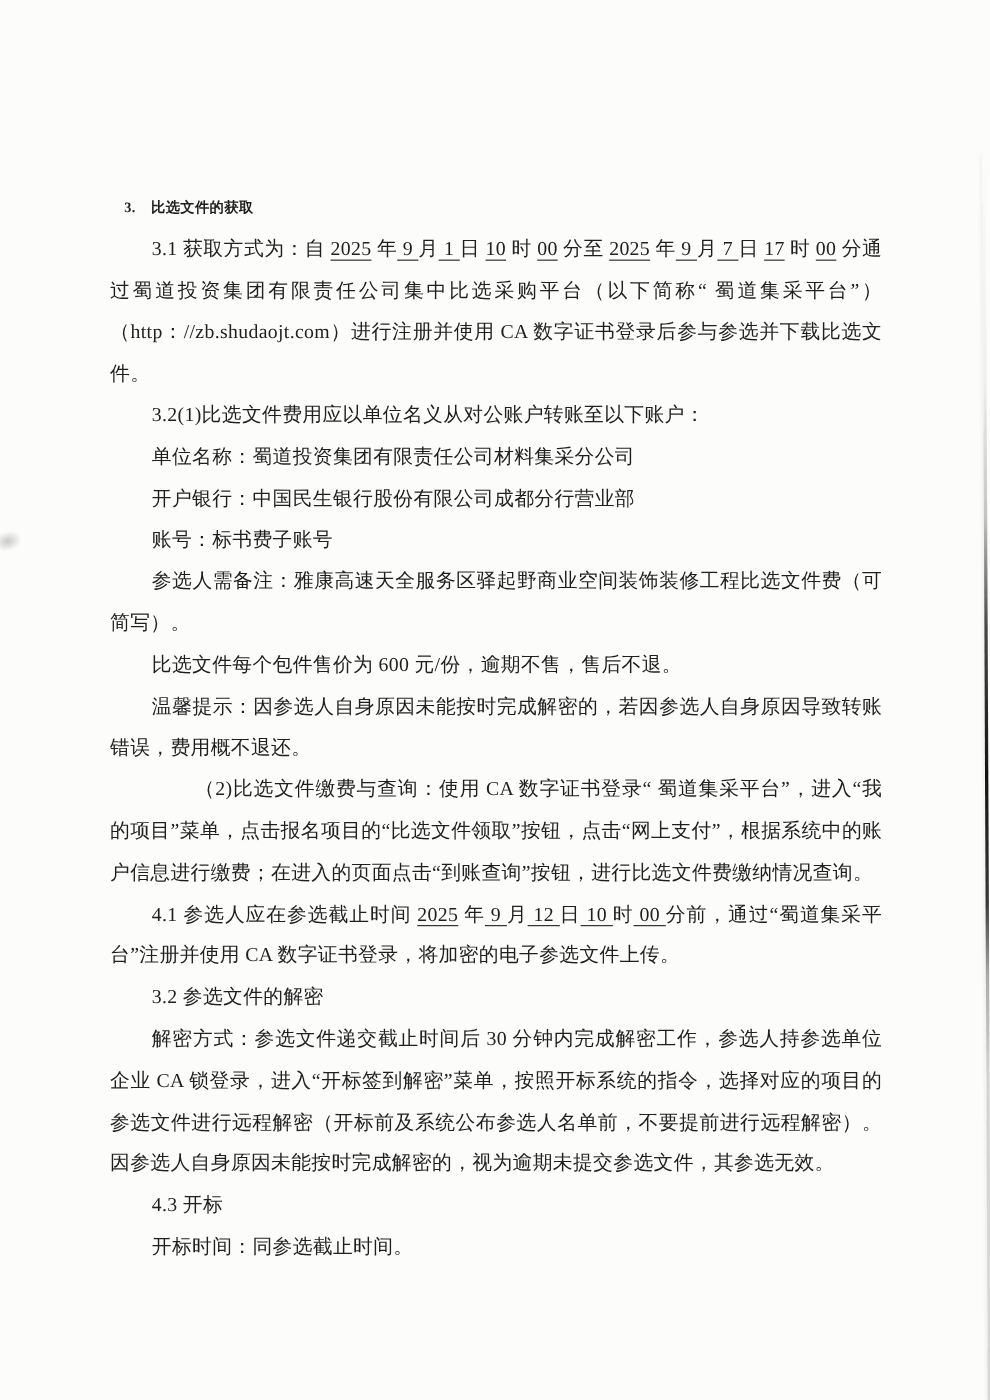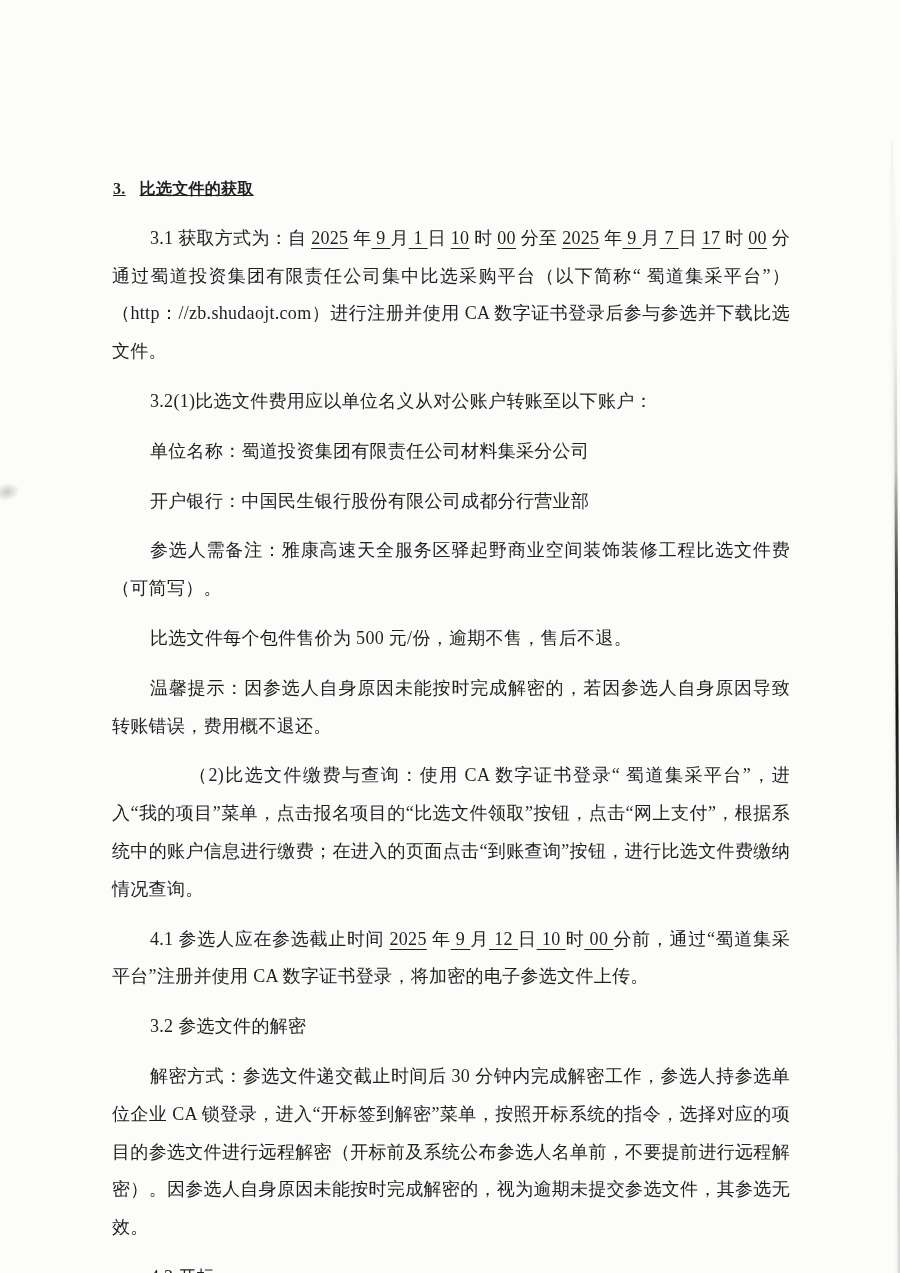--- a/index.html
+++ b/index.html
@@ -16,29 +16,28 @@
     background: #fcfcfb;
   }
   .content {
     position: absolute;
     left: 100px; top: 170px; width: 702px;
     font-size: 18px;
     line-height: 37.8px;
     text-align: justify;
     letter-spacing: 0.3px;
   }
-  p.para { margin: 12px; }
+  p.para { margin: 0; }
   .indent-2 { text-indent: 38px; }
   .indent-4 { text-indent: 77px; }
   .heading {
     font-weight: bold;
-    font-size: 16px;
+    font-size: 13px;
     padding-left: 13px;
     text-align: left;
-    text-decoration: underline;
   }
   .h-num { margin-right: 14px; }
   .u {
     text-decoration: underline;
     text-underline-offset: 4px;
     text-decoration-thickness: 1.3px;
   }
   
   .edge-line {
     position: absolute;
@@ -68,22 +67,23 @@
 </head>
 <body>
 
 <div class="page">
   <div class="content">
       <div class="heading"><span class="h-num">3.</span><span>比选文件的获取</span></div>
       <p class="para indent-2"><span>3.1 获取方式为：自 </span><span class="u">2025</span><span> 年</span><span class="u"> 9 </span><span>月</span><span class="u"> 1 </span><span>日 </span><span class="u">10</span><span> 时 </span><span class="u">00</span><span> 分至 </span><span class="u">2025</span><span> 年</span><span class="u"> 9 </span><span>月</span><span class="u"> 7 </span><span>日 </span><span class="u">17</span><span> 时 </span><span class="u">00</span><span> 分通过蜀道投资集团有限责任公司集中比选采购平台（以下简称“ 蜀道集采平台”）（http：//zb.shudaojt.com）进行注册并使用 CA 数字证书登录后参与参选并下载比选文件。</span></p>
       <p class="para indent-2"><span>3.2(1)比选文件费用应以单位名义从对公账户转账至以下账户：</span></p>
       <p class="para indent-2"><span>单位名称：蜀道投资集团有限责任公司材料集采分公司</span></p>
       <p class="para indent-2"><span>开户银行：中国民生银行股份有限公司成都分行营业部</span></p>
+      <p class="para indent-2"><span>账号：标书费子账号</span></p>
       <p class="para indent-2"><span>参选人需备注：雅康高速天全服务区驿起野商业空间装饰装修工程比选文件费（可简写）。</span></p>
-      <p class="para indent-2"><span>比选文件每个包件售价为 500 元/份，逾期不售，售后不退。</span></p>
+      <p class="para indent-2"><span>比选文件每个包件售价为 600 元/份，逾期不售，售后不退。</span></p>
       <p class="para indent-2"><span>温馨提示：因参选人自身原因未能按时完成解密的，若因参选人自身原因导致转账错误，费用概不退还。</span></p>
       <p class="para indent-4"><span>（2)比选文件缴费与查询：使用 CA 数字证书登录“ 蜀道集采平台”，进入“我的项目”菜单，点击报名项目的“比选文件领取”按钮，点击“网上支付”，根据系统中的账户信息进行缴费；在进入的页面点击“到账查询”按钮，进行比选文件费缴纳情况查询。</span></p>
       <p class="para indent-2"><span>4.1 参选人应在参选截止时间 </span><span class="u">2025</span><span> 年</span><span class="u"> 9 </span><span>月</span><span class="u"> 12 </span><span>日</span><span class="u"> 10 </span><span>时</span><span class="u"> 00 </span><span>分前，通过“蜀道集采平台”注册并使用 CA 数字证书登录，将加密的电子参选文件上传。</span></p>
       <p class="para indent-2"><span>3.2 参选文件的解密</span></p>
       <p class="para indent-2"><span>解密方式：参选文件递交截止时间后 30 分钟内完成解密工作，参选人持参选单位企业 CA 锁登录，进入“开标签到解密”菜单，按照开标系统的指令，选择对应的项目的参选文件进行远程解密（开标前及系统公布参选人名单前，不要提前进行远程解密）。因参选人自身原因未能按时完成解密的，视为逾期未提交参选文件，其参选无效。</span></p>
       <p class="para indent-2"><span>4.3 开标</span></p>
       <p class="para indent-2"><span>开标时间：同参选截止时间。</span></p>
     </div>
   <div class="edge-line"></div>
   <div class="smudge"></div>

